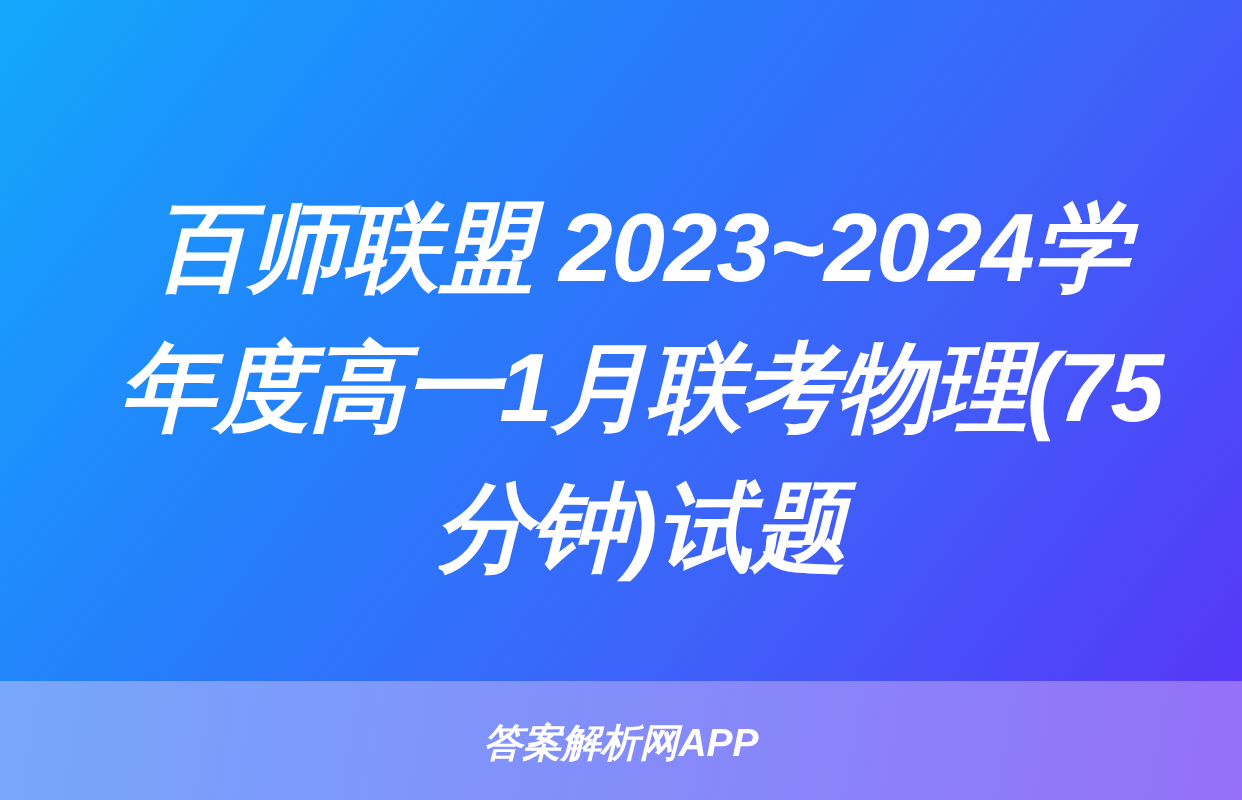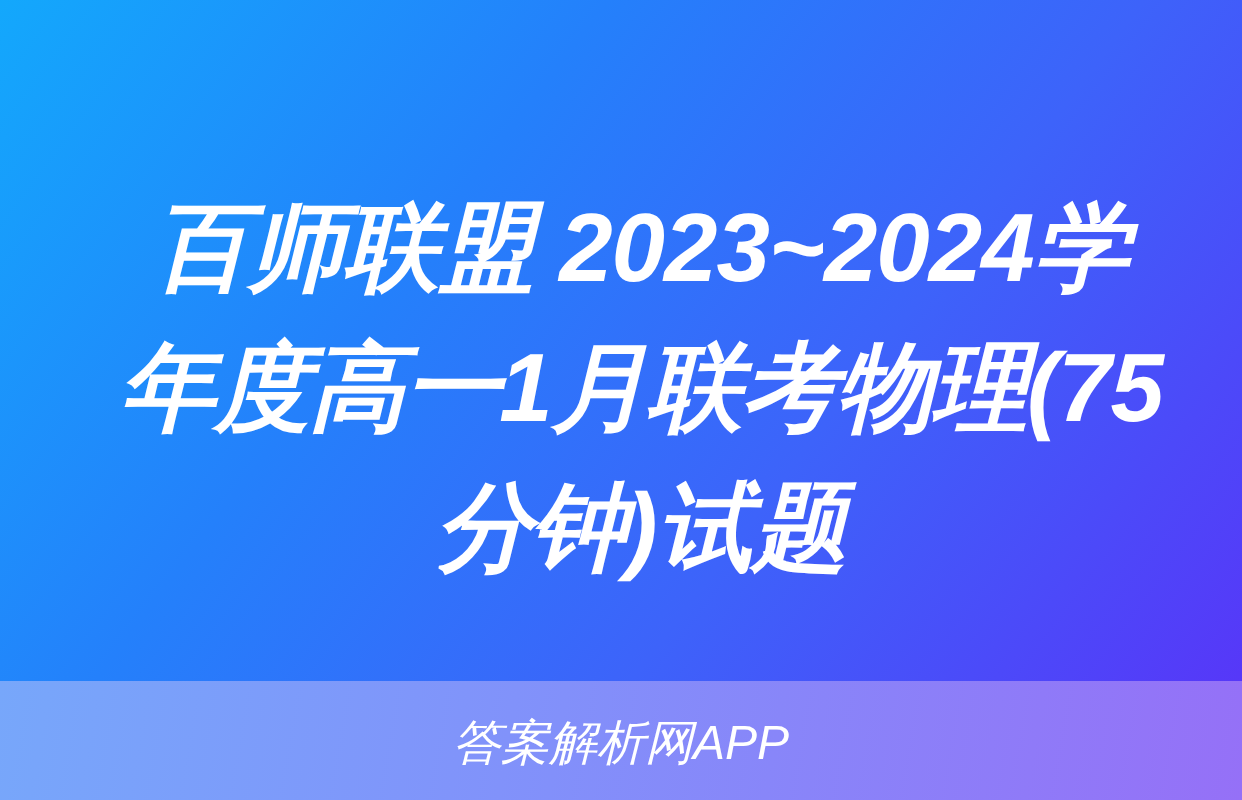--- a/index.html
+++ b/index.html
@@ -62,23 +62,23 @@
     height: 119px;
     background: linear-gradient(100deg, #77A7FA 0%, #8290FA 45%, #9570F7 100%);
     display: flex;
     align-items: center;
     justify-content: center;
   }
 
   #watermark {
     color: #ffffff;
     font-family: "Liberation Sans", "DejaVu Sans", sans-serif;
-    font-weight: 400;
+    font-weight: 700;
     font-style: italic;
-    font-size: 48px;
+    font-size: 39px;
     line-height: 52px;
     letter-spacing: 0px;
     white-space: nowrap;
     margin-top: 4px;
   }
 </style>
 </head>
 <body>
 
 <div id="card">

